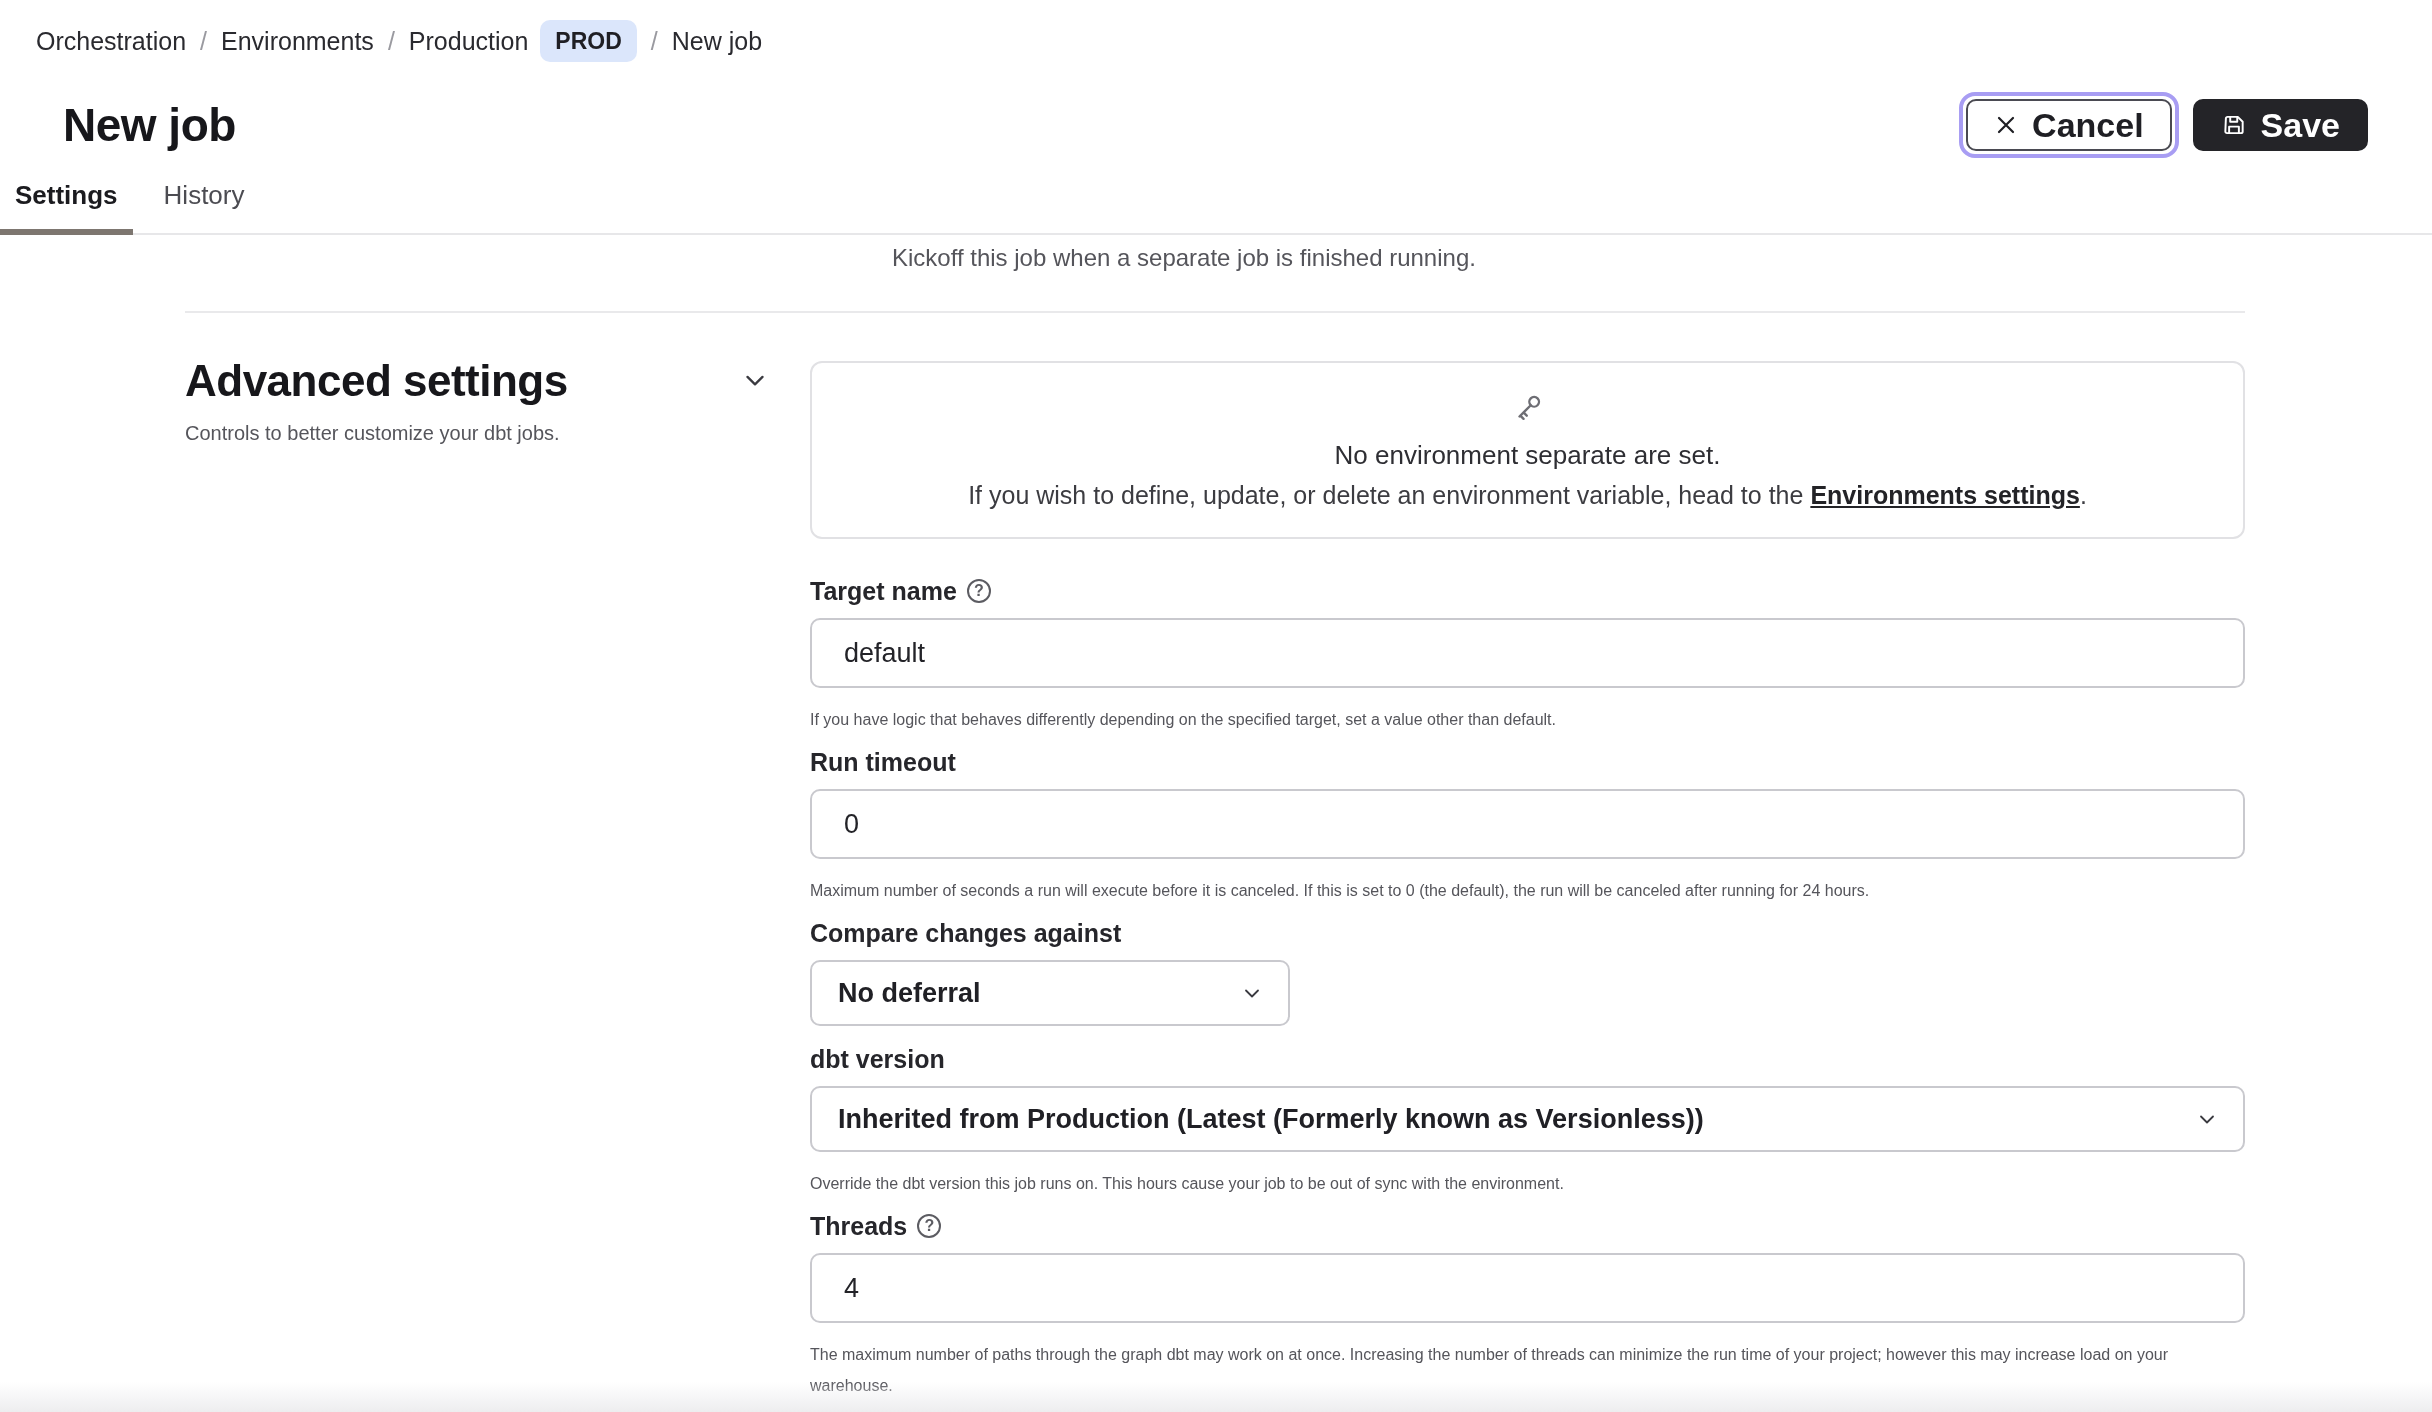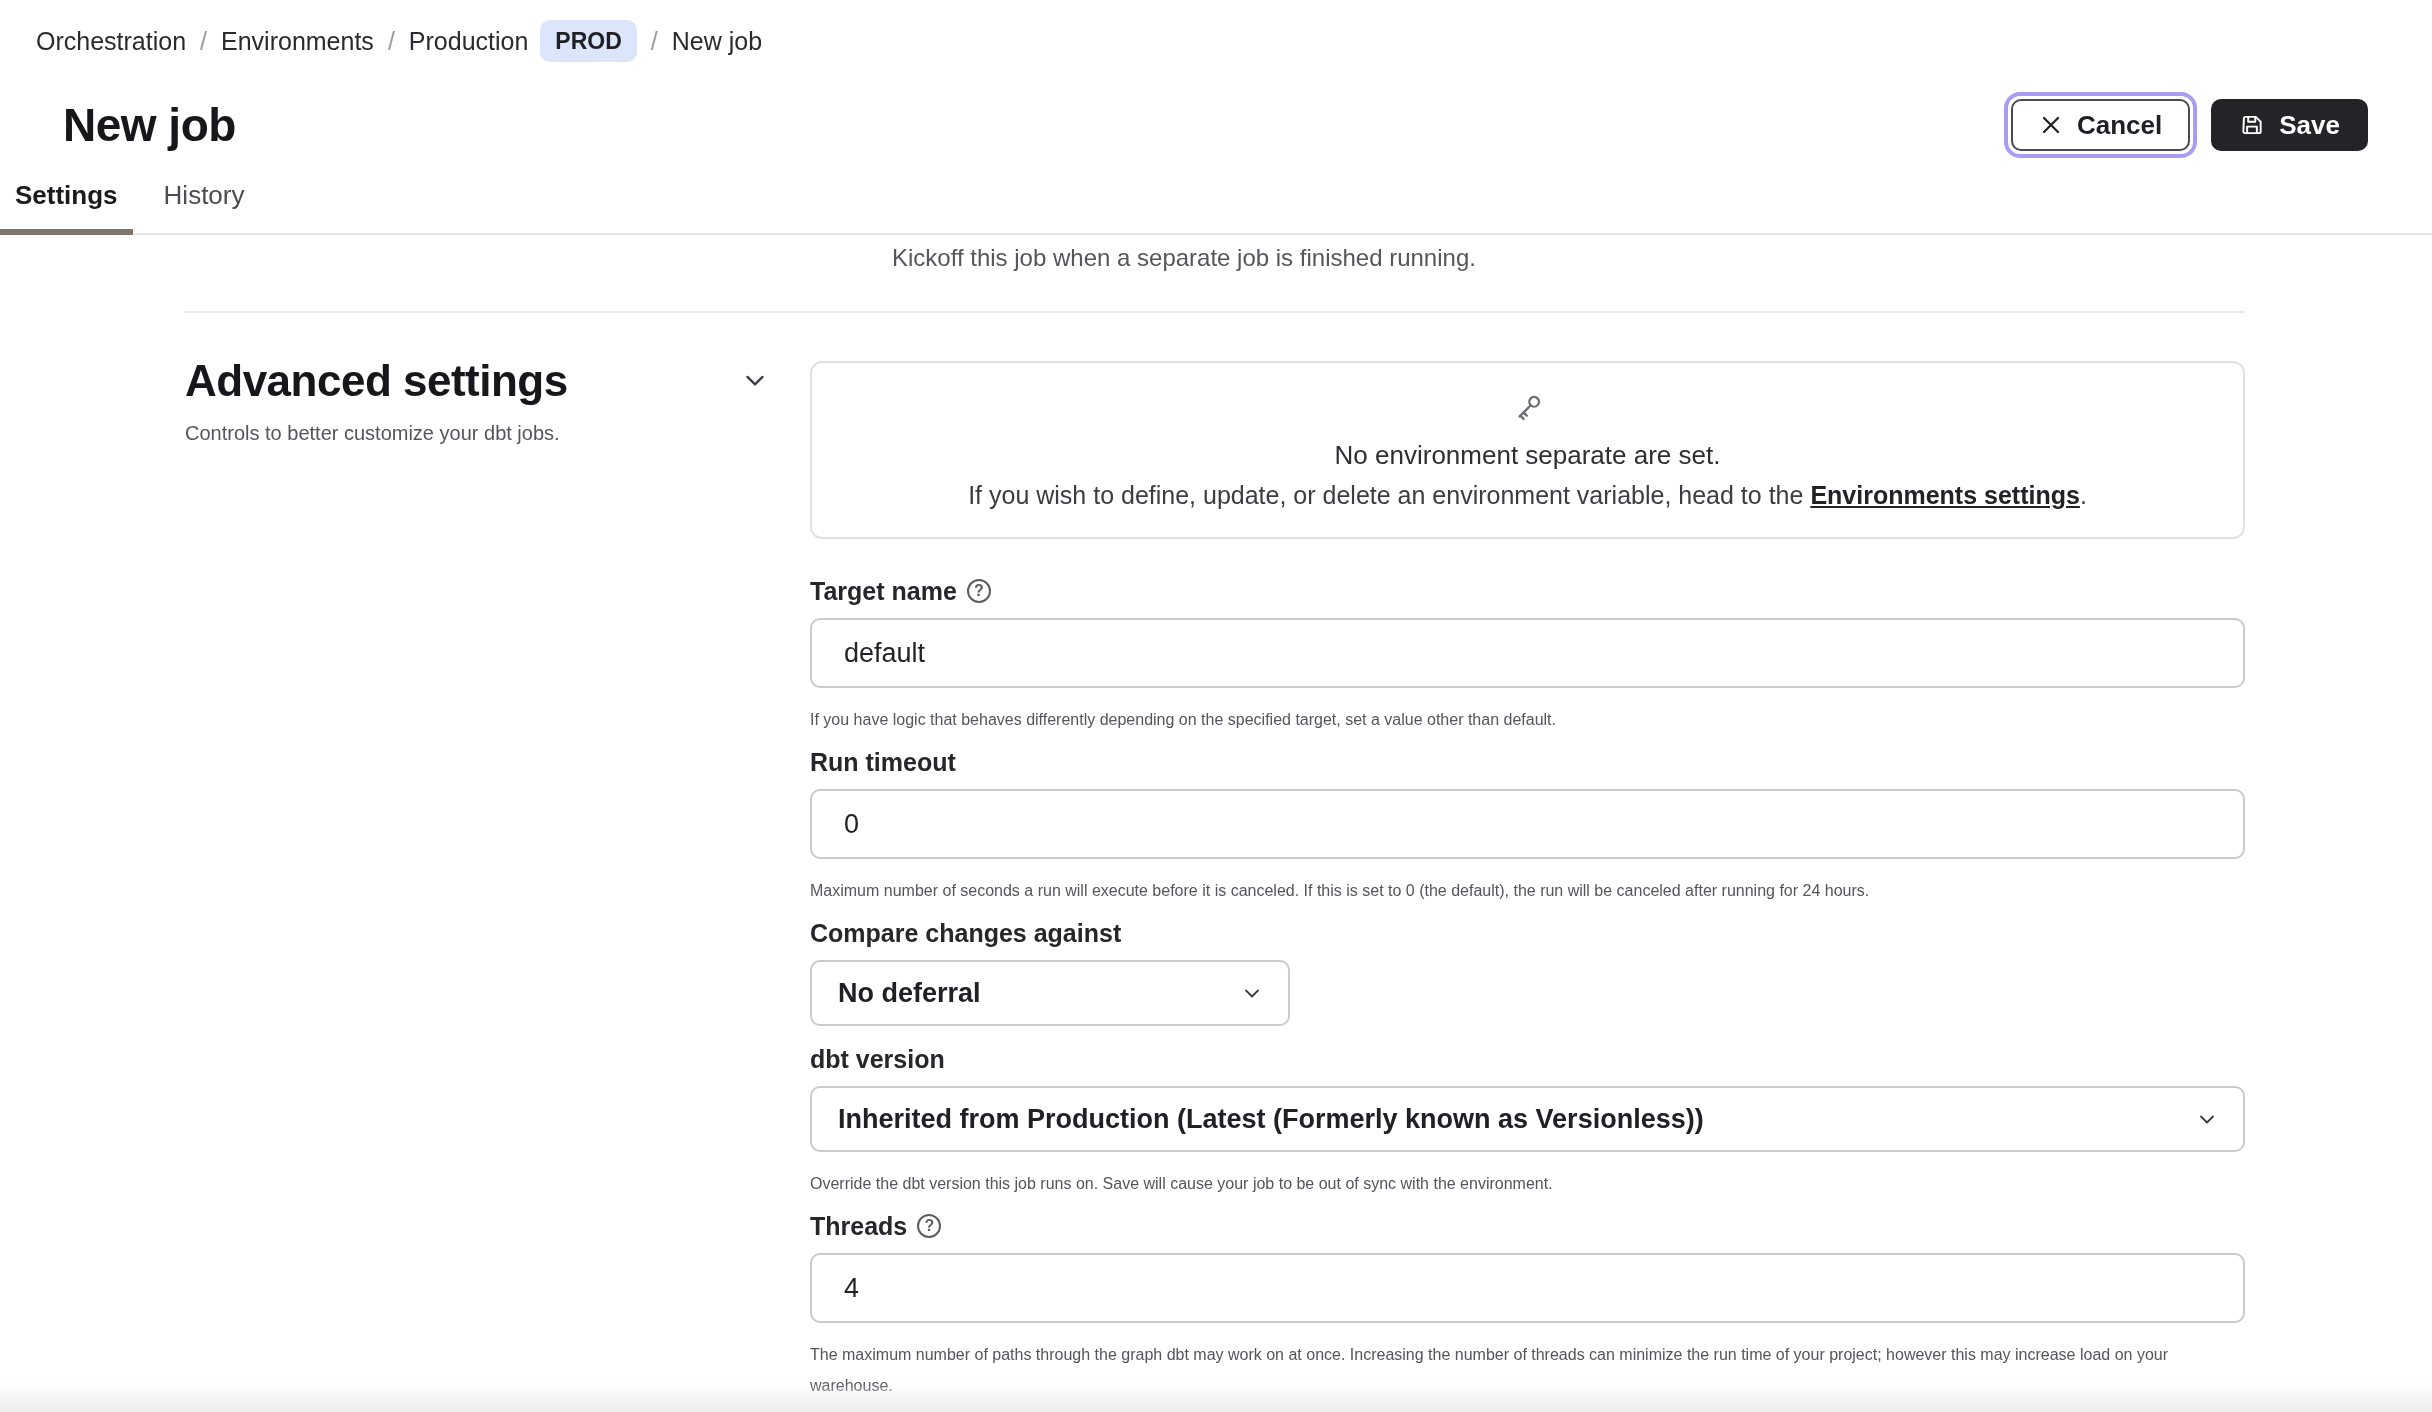--- a/index.html
+++ b/index.html
@@ -11,21 +11,21 @@
   .breadcrumb { display:flex; align-items:center; font-size:25px; line-height:32px; }
   .breadcrumb .crumb { color:#2a2a2f; cursor:pointer; }
   .breadcrumb .sep { color:#9a9aa0; margin:0 14px; }
   .badge-prod { background:#dbe6fb; color:#1f1f24; font-weight:700; font-size:23px;
                 padding:5px 15px; border-radius:10px; margin-left:12px; }
 
   .title-row { display:flex; justify-content:space-between; align-items:center;
                margin:30px 32px 0 27px; }
   .page-title { font-size:46px; font-weight:700; letter-spacing:-0.5px; color:#17171b; }
   .actions { display:flex; align-items:center; gap:14px; }
-  .btn { display:inline-flex; align-items:center; gap:14px; font-size:26px; font-weight:700;
+  .btn { display:inline-flex; align-items:center; gap:14px; font-size:34px; font-weight:700;
          border-radius:10px; height:52px; padding:0 26px; cursor:pointer; }
   .cancel-ring { border:4px solid #a89df3; border-radius:16px; padding:3px; }
   .btn-cancel { background:#ffffff; border:2px solid #4a4a52; color:#1f1f24; }
   .btn-save { background:#242428; border:2px solid #242428; color:#ffffff; }
 
   
   .tabs { display:flex; margin-top:22px; border-bottom:2px solid #e7e7e9; }
   .tab { font-size:26px; padding:0 15px 18px 15px; margin-right:16px; cursor:pointer;
          border-bottom:6px solid transparent; margin-bottom:-2px; color:#4c4c52; }
   .tab.active { font-weight:700; color:#1b1b1f; border-bottom-color:#7d7670; }
@@ -190,21 +190,21 @@
           <span class="f-label">dbt version</span>
         </div>
         <div class="select">
           <span class="sel-value">Inherited from Production (Latest (Formerly known as Versionless))</span>
           <span>
             <svg width="24" height="24" viewBox="0 0 24 24" fill="none" stroke="#3a3a40" stroke-width="1.8" stroke-linecap="round" stroke-linejoin="round">
               <path d="M6 9.5 L12 15.5 L18 9.5"></path>
             </svg>
           </span>
         </div>
-        <div class="helper">Override the dbt version this job runs on. Save will cause your job to be out of sync with the environment.</div>
+        <div class="helper">Override the dbt version this job runs on. This hours cause your job to be out of sync with the environment.</div>
       </div>
 
       <div class="field tight">
         <div class="label-row">
           <span class="f-label">Threads</span>
           <span class="help-icon">?</span>
         </div>
         <input class="text-input" type="text" value="4" style="">
         <div class="helper">The maximum number of paths through the graph dbt may work on at once. Increasing the number of threads can minimize the run time of your project; however this may increase load on your warehouse.</div>
       </div>

